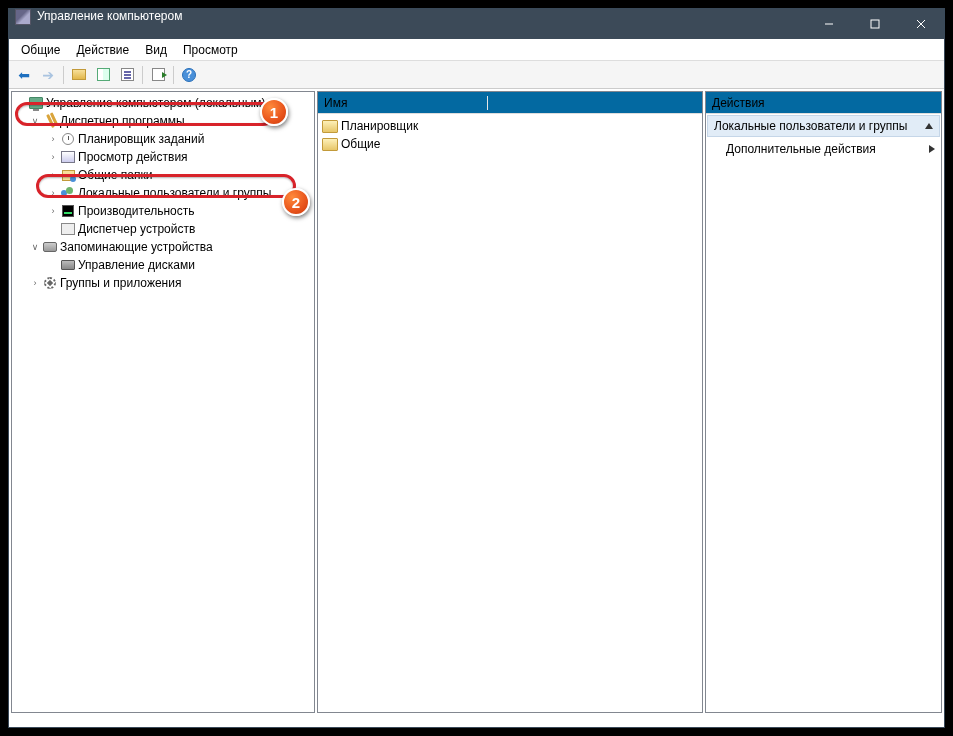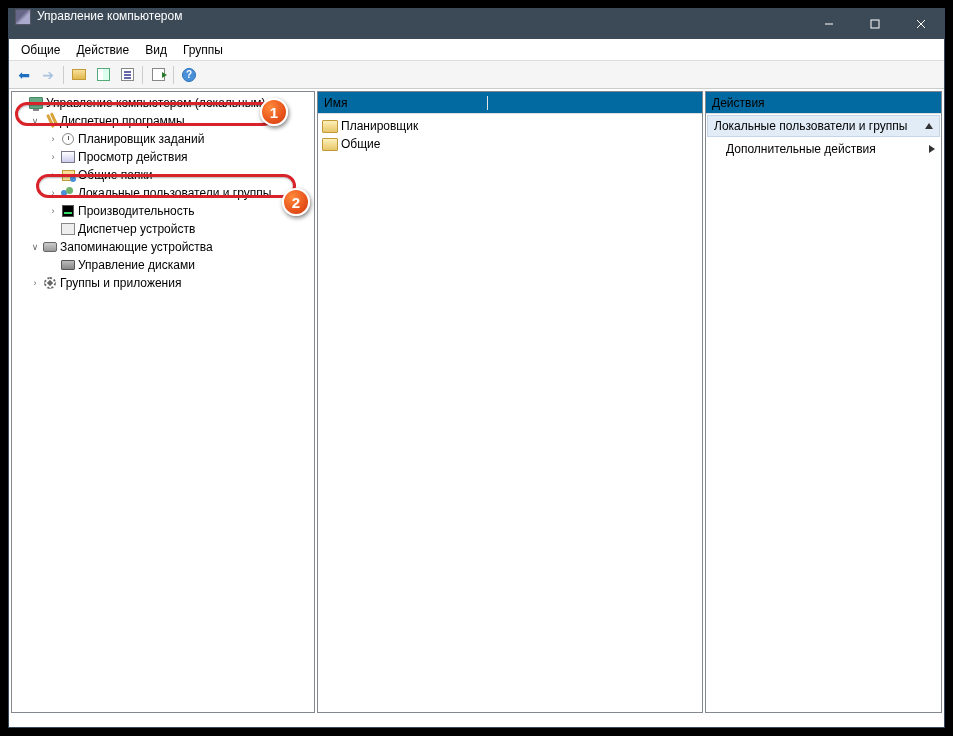--- a/index.html
+++ b/index.html
@@ -209,21 +209,21 @@
             <line x1="9" y1="1" x2="1" y2="9" stroke="#fff" stroke-width="1"></line>
           </svg>
         </div>
     </div>
   </div>
 
   <div class="menubar">
     <span>Общие</span>
     <span>Действие</span>
     <span>Вид</span>
-    <span>Группы</span>
+    <span>Просмотр</span>
   </div>
 
   <div class="toolbar">
     <div class="tb-btn">
         <span class="arrow back">⬅</span>
       </div>
     <div class="tb-btn">
         <span class="arrow fwd">➔</span>
       </div>
     <span class="tb-sep"></span>

